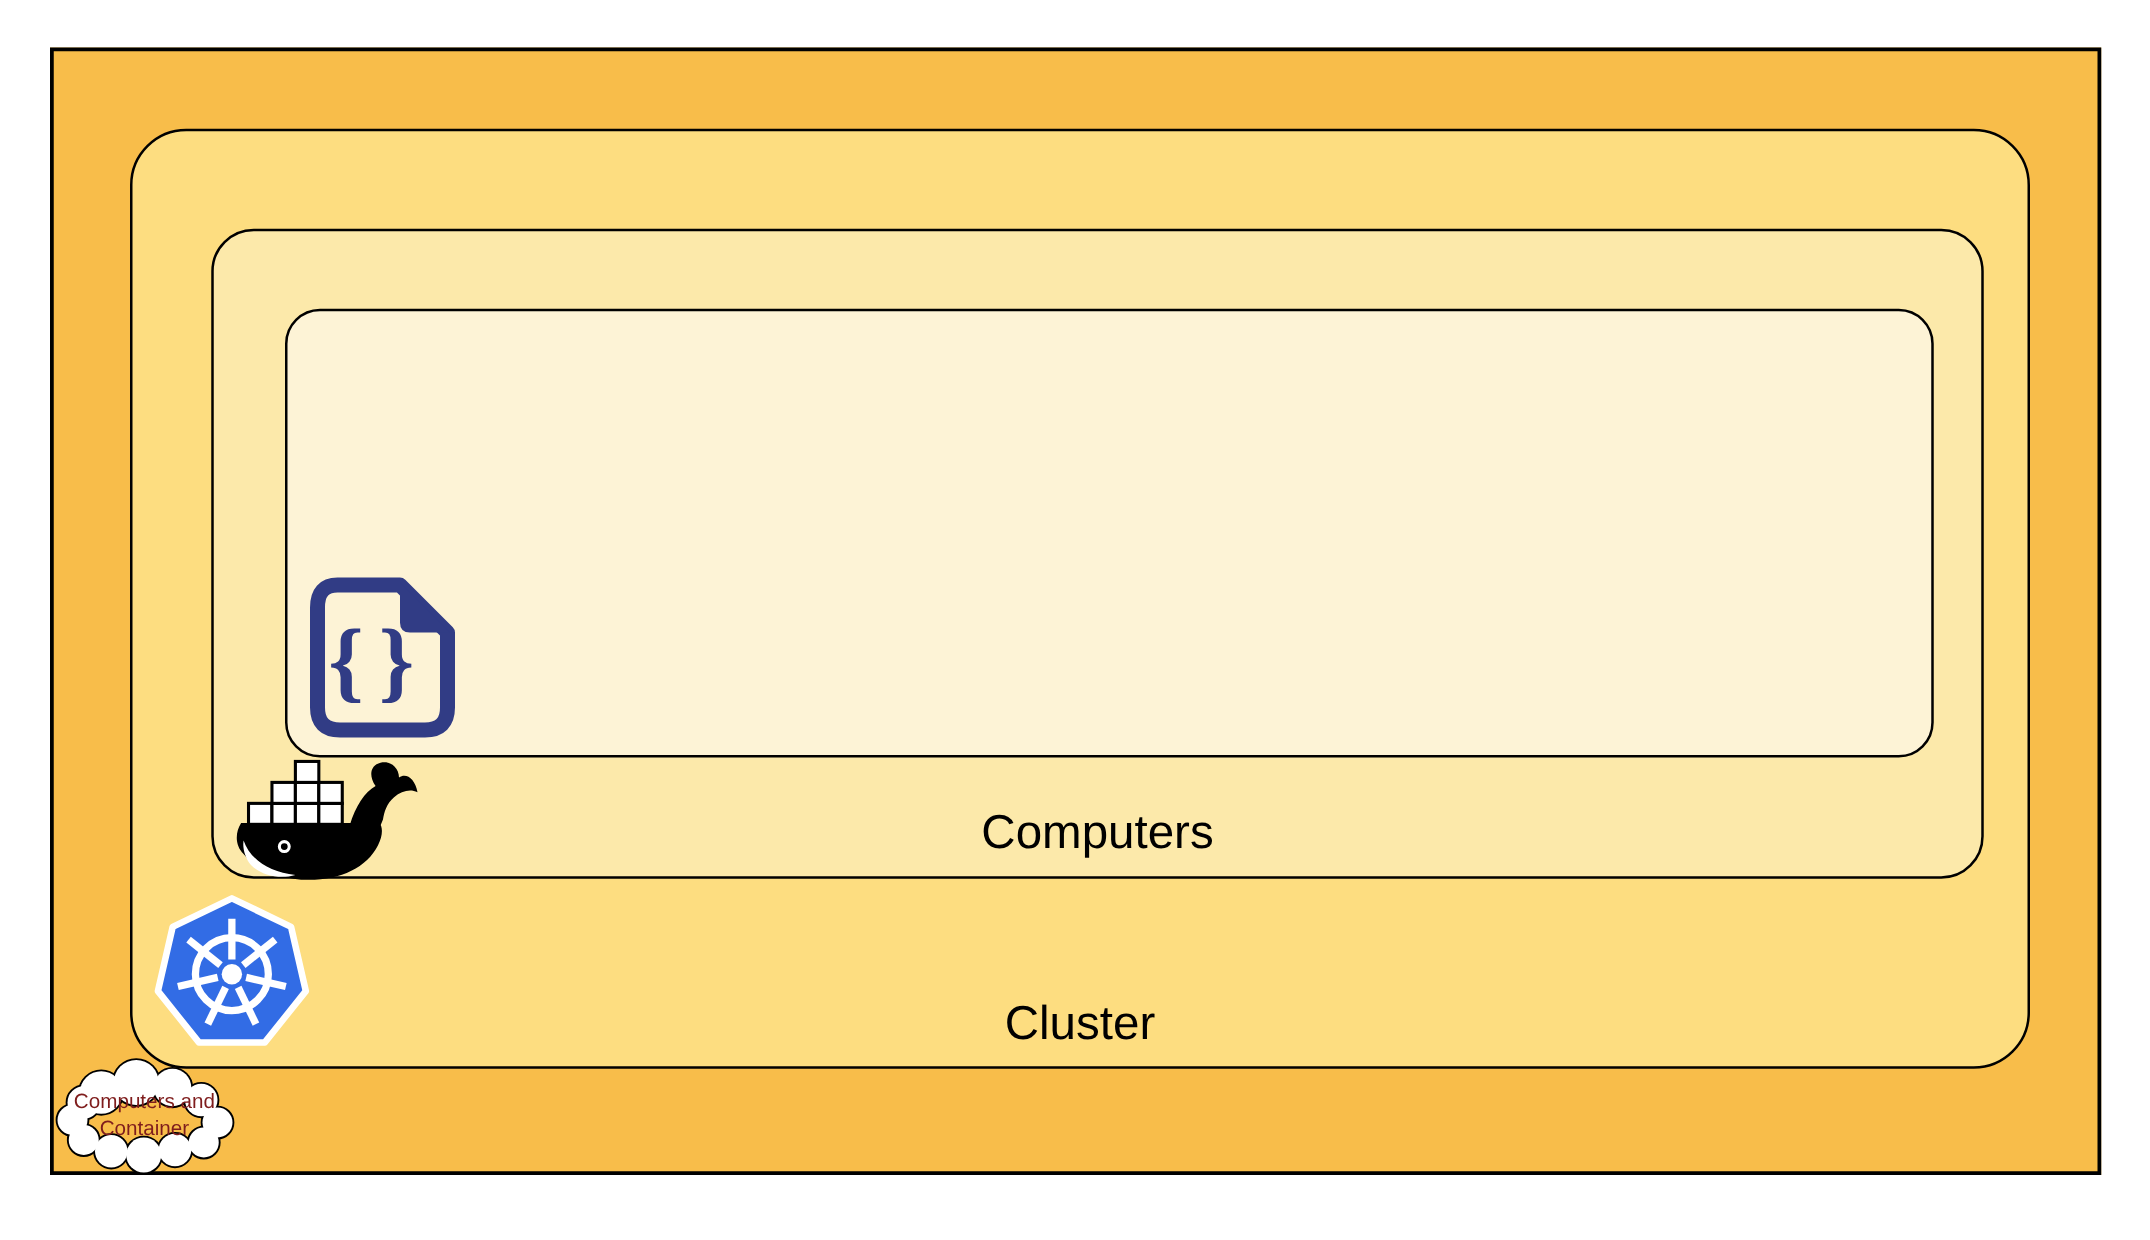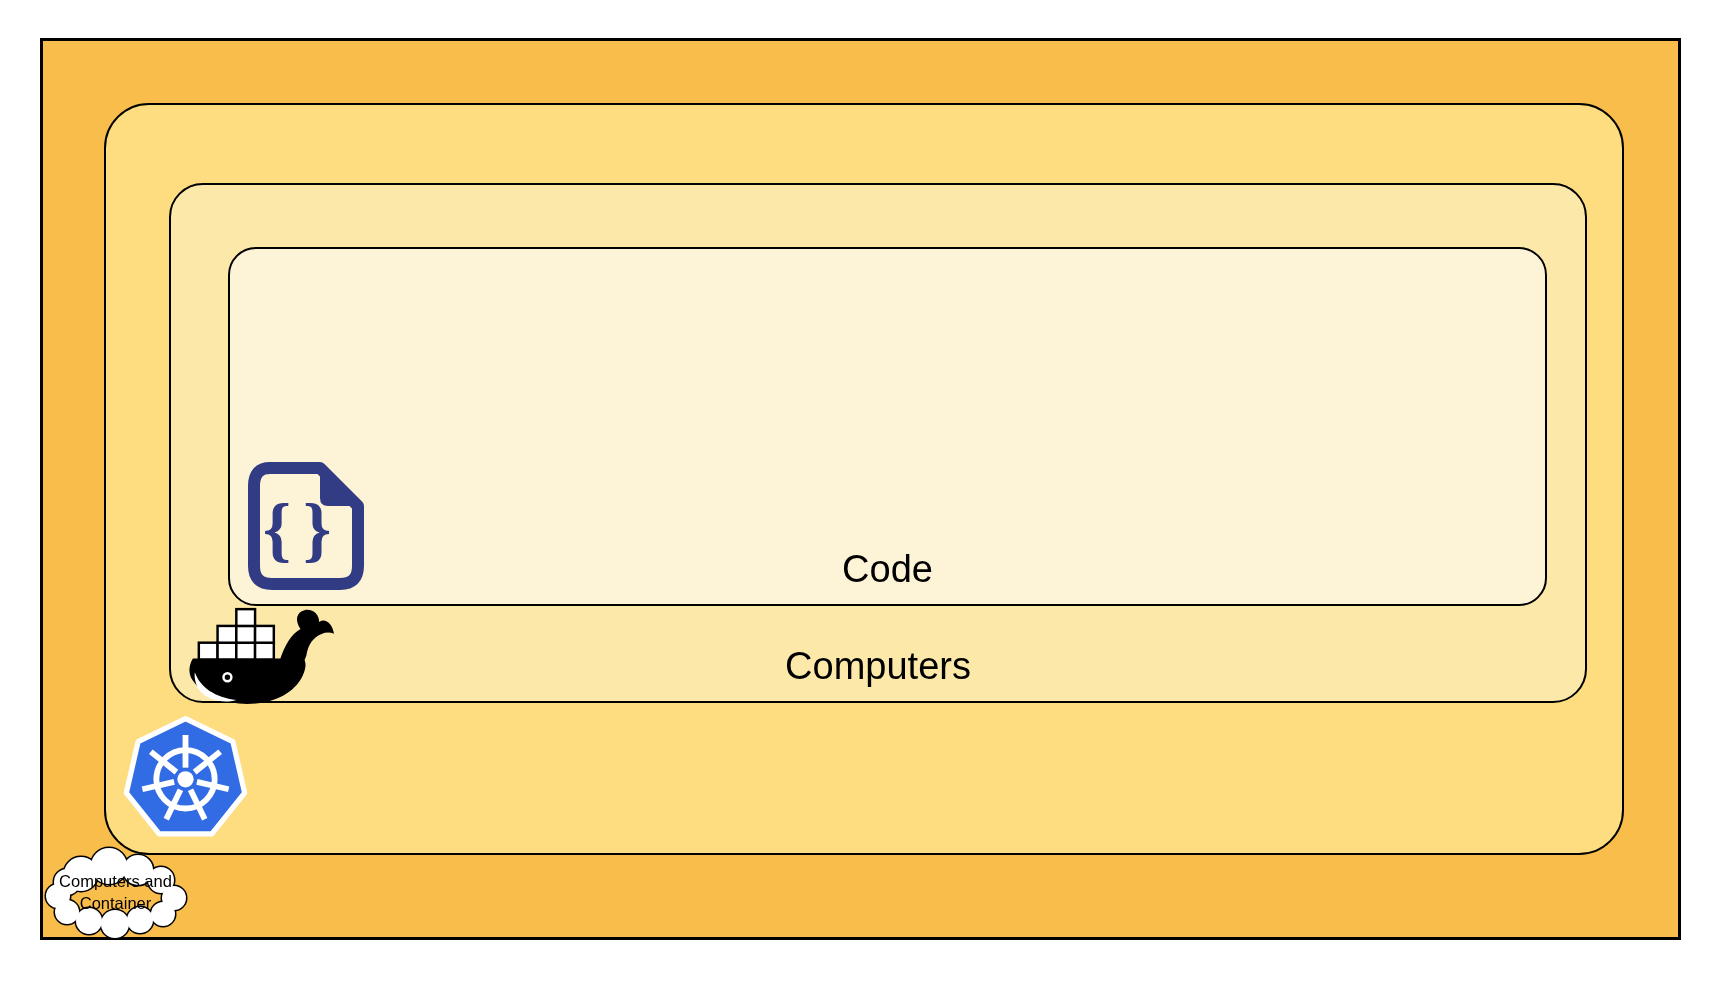--- a/index.html
+++ b/index.html
@@ -40,21 +40,21 @@
   .icon { position: absolute; }
 
   #icon-code-file   { left: 14px;  bottom: 12px; width: 122px; height: 132px; }
   #icon-docker      { left: 14px;  bottom: -7px; width: 150px; height: 101px; z-index: 3; }
   #icon-kubernetes  { left: 14px;  bottom: 13px; width: 131px; height: 126px; z-index: 3; }
   #icon-cloud       { left: 0px;   bottom: -2px; width: 145px; height: 93px;  z-index: 5; }
 
   #icon-cloud .cloud-label {
     position: absolute; inset: 0;
     display: flex; flex-direction: column; align-items: center; justify-content: center;
-    text-align: center; font-size: 16.5px; line-height: 1.3; color: #000000;
+    text-align: center; font-size: 16.5px; line-height: 1.3; color: #7f1d1d;
   }
 
   #code-braces {
     font-family: "Liberation Serif", serif;
     font-weight: bold;
     letter-spacing: 12px;
   }
 </style>
 </head>
 <body>
@@ -66,21 +66,20 @@
     <div class="layer" id="layer-container" style="background-color: rgb(252, 233, 170);">
 
       <div class="layer" id="layer-code" style="background-color: rgb(253, 243, 214);">
 
         <svg class="icon" id="icon-code-file" viewBox="0 0 122 132">
           <path d="M26 8 H76 L114 46 V106 Q114 124 96 124 H28 Q10 124 10 106 V26 Q10 8 26 8 Z" fill="none" stroke-width="12" stroke-linejoin="round" style="stroke: rgb(49, 60, 133);"></path>
           <path d="M76 6 L116 46 L84 46 Q76 46 76 38 Z" style="fill: rgb(49, 60, 133);"></path>
           <text id="code-braces" x="59" y="93" font-size="72" text-anchor="middle" style="fill: rgb(49, 60, 133);">{}</text>
         </svg>
 
-        <div class="box-label" id="label-code">Code</div>
       </div>
 
       <svg class="icon" id="icon-docker" viewBox="0 0 152 102">
 
         <path d="M96 54 C101 38 108 27 117 22 C111 13 113 5 121 3 C129 1 136 7 136 15 C142 11 149 16 151 27 C145 24 138 26 132 31 C126 36 124 43 123 49 L121 54 Z" style="fill: rgb(0, 0, 0);"></path>
 
         <path d="M8 52 C3 60 3 70 10 77 C20 89 41 98 63 98 C89 98 110 88 119 70 C123 62 123 55 120 52 Z" style="fill: rgb(0, 0, 0);"></path>
 
         <path d="M10 66 C15 81 31 92 52 94 C39 98 24 94 16 86 C11 80 9 72 10 66 Z" fill="#ffffff"></path>
 
@@ -111,20 +110,21 @@
         <line x1="63.8" y1="49.8" x2="85.7" y2="32.3"></line>
         <line x1="65.8" y1="58.2" x2="93" y2="64.5"></line>
         <line x1="60.3" y1="65" x2="72.5" y2="90.2"></line>
         <line x1="51.7" y1="65" x2="39.5" y2="90.2"></line>
         <line x1="46.3" y1="58.2" x2="19" y2="64.5"></line>
         <line x1="48.2" y1="49.8" x2="26.3" y2="32.3"></line>
       </g>
       <circle cx="56" cy="56" r="7" fill="#ffffff"></circle>
     </svg>
 
+    <div class="box-label" id="label-cluster">Cluster</div>
   </div>
 
   <div class="icon" id="icon-cloud">
     <svg viewBox="0 0 145 93" width="145" height="93">
       <g stroke="#000" stroke-width="3" style="fill: rgb(255, 255, 255);">
         <circle cx="38" cy="28" r="17"></circle>
           <circle cx="66" cy="20" r="18"></circle>
         <circle cx="95" cy="24" r="15"></circle>
           <circle cx="118" cy="34" r="13"></circle>
         <circle cx="131" cy="52" r="12"></circle>

